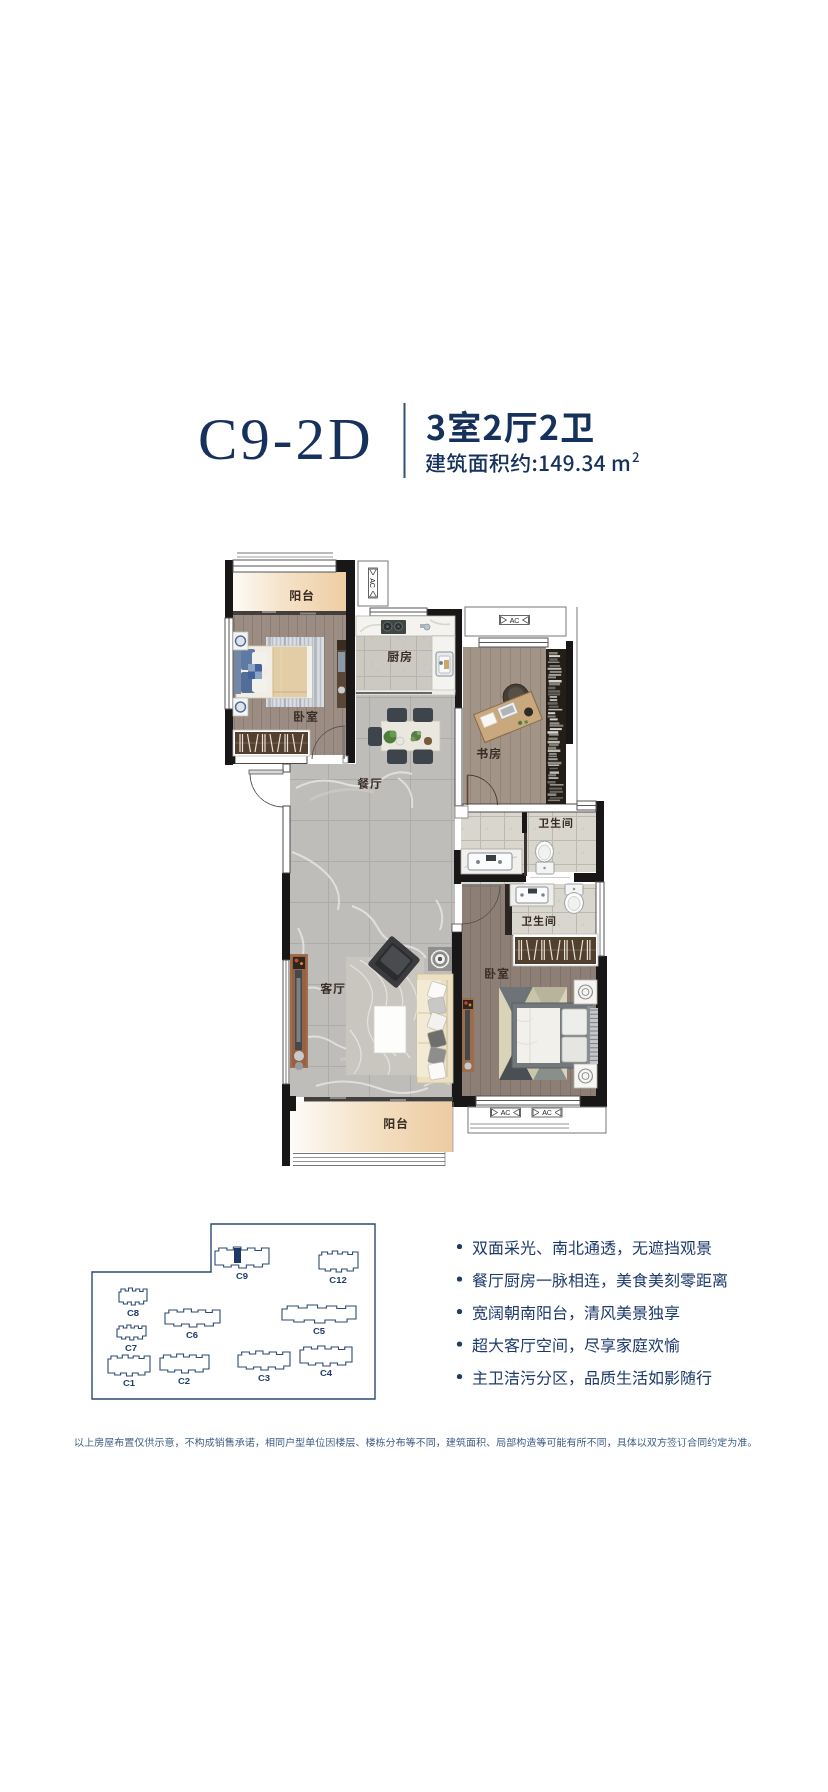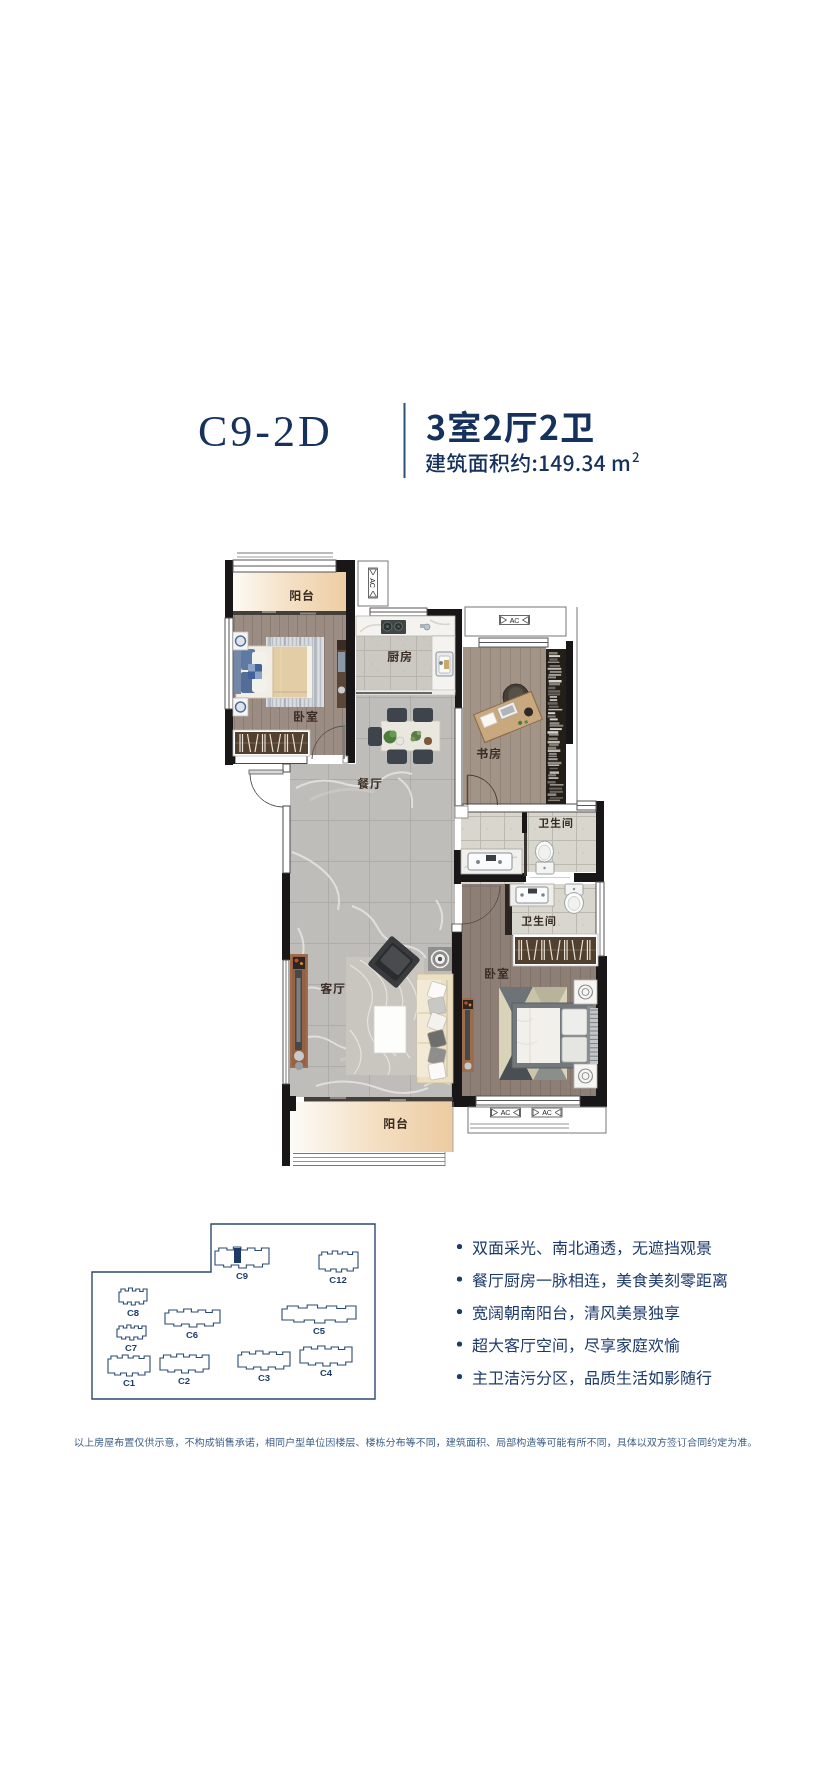--- a/index.html
+++ b/index.html
@@ -43,21 +43,21 @@
  <path d="M0,0.5 H24 M0.5,0 V24" stroke="#bcb9b0" stroke-width="1" fill="none"></path>
  <circle cx="7" cy="13" r="0.7" fill="#c2bfb6"></circle>
           <circle cx="18" cy="5" r="0.6" fill="#c9c6bd"></circle>
 </pattern>
 <pattern id="marbleg" width="41" height="41" patternUnits="userSpaceOnUse">
  <rect width="41" height="41" fill="#bfbdb9"></rect>
  <path d="M0,0.5 H41 M0.5,0 V41" stroke="#aeaca8" stroke-width="1" fill="none"></path>
 </pattern>
 </defs>
 
-</svg><div class="serif" style="position:absolute;left:198px;top:410px;font-size:44px;color:#16325c;letter-spacing:3px;line-height:1;">C9-2D</div>
+</svg><div class="serif" style="position:absolute;left:198px;top:410px;font-size:59px;color:#16325c;letter-spacing:3px;line-height:1;">C9-2D</div>
 <svg width="828" height="1792" viewBox="0 0 828 1792" style="position:absolute;left:0;top:0">
 
 <rect x="403.5" y="403" width="2" height="75" fill="#2f5076"></rect>
 
 <path d="M435.3 440.5C440.1 440.5 444.2 437.8 444.2 433.2C444.2 429.9 442.0 427.8 439.2 427.0V426.8C441.8 425.8 443.3 423.8 443.3 421.1C443.3 416.7 440.0 414.4 435.2 414.4C432.2 414.4 429.8 415.6 427.6 417.4L430.2 420.5C431.7 419.1 433.1 418.3 434.9 418.3C437.1 418.3 438.3 419.5 438.3 421.4C438.3 423.7 436.8 425.3 432.2 425.3V428.9C437.7 428.9 439.1 430.4 439.1 432.9C439.1 435.1 437.4 436.4 434.8 436.4C432.5 436.4 430.7 435.3 429.2 433.8L426.9 437.0C428.7 439.0 431.3 440.5 435.3 440.5Z M452.2 432.1V435.6H462.1V438.5H449.2V442.1H479.5V438.5H466.3V435.6H476.8V432.1H466.3V429.5H462.1V432.1ZM461.5 411.8C461.8 412.4 462.2 413.1 462.4 413.8H449.3V420.4H453.1V423.1H458.1C456.8 424.3 455.6 425.3 455.0 425.7C454.1 426.3 453.3 426.7 452.6 426.9C453.0 427.9 453.6 429.7 453.8 430.4C455.1 429.9 456.9 429.7 472.2 428.5C473.0 429.3 473.6 430.0 474.1 430.6L477.2 428.5C476.0 426.9 473.6 424.8 471.5 423.1H475.5V420.4H479.2V413.8H467.0C466.6 412.8 466.1 411.6 465.5 410.6ZM467.5 424.2 469.3 425.8 459.4 426.4C460.8 425.4 462.2 424.3 463.4 423.1H469.3ZM453.3 419.6V417.5H475.0V419.6Z M483.9 440.0H500.8V435.8H495.3C494.2 435.8 492.5 435.9 491.2 436.1C495.8 431.6 499.6 426.7 499.6 422.1C499.6 417.4 496.4 414.4 491.7 414.4C488.2 414.4 486.0 415.7 483.6 418.2L486.4 420.9C487.7 419.5 489.2 418.3 491.0 418.3C493.4 418.3 494.8 419.9 494.8 422.4C494.8 426.3 490.8 431.0 483.9 437.1Z M507.7 412.9V425.9C507.7 430.5 507.5 436.5 504.5 440.5C505.5 441.0 507.2 442.4 507.9 443.1C511.2 438.6 511.7 431.2 511.7 425.9V416.8H536.2V412.9ZM513.1 421.0V424.8H523.1V438.0C523.1 438.6 522.9 438.7 522.2 438.7C521.5 438.8 518.9 438.7 516.8 438.6C517.4 439.8 518.0 441.6 518.2 442.8C521.4 442.8 523.6 442.8 525.2 442.1C526.9 441.5 527.4 440.4 527.4 438.1V424.8H535.6V421.0Z M540.4 440.0H557.2V435.8H551.8C550.6 435.8 548.9 435.9 547.7 436.1C552.2 431.6 556.1 426.7 556.1 422.1C556.1 417.4 552.9 414.4 548.1 414.4C544.7 414.4 542.5 415.7 540.1 418.2L542.9 420.9C544.2 419.5 545.7 418.3 547.5 418.3C549.9 418.3 551.3 419.9 551.3 422.4C551.3 426.3 547.2 431.0 540.4 437.1Z M563.7 413.5V417.6H573.2V438.0H561.7V442.1H592.8V438.0H577.7V417.6H586.2V427.0C586.2 427.5 586.0 427.6 585.3 427.7C584.6 427.7 582.2 427.7 580.1 427.6C580.8 428.6 581.5 430.4 581.7 431.6C584.6 431.6 586.8 431.5 588.4 430.9C589.9 430.2 590.4 429.1 590.4 427.1V413.5Z" fill="#16325c"></path>
 
 <path d="M433.2 455.0V456.5H437.0V457.8H432.0V459.3H437.0V460.7H433.1V462.3H437.0V463.6H432.9V465.1H437.0V466.5H432.1V468.0H437.0V469.8H438.9V468.0H444.7V466.5H438.9V465.1H443.9V463.6H438.9V462.3H443.6V459.3H444.9V457.8H443.6V455.0H438.9V453.3H437.0V455.0ZM438.9 459.3H441.8V460.7H438.9ZM438.9 457.8V456.5H441.8V457.8ZM427.0 463.0C427.0 462.8 427.5 462.5 427.9 462.3H430.2C430.0 463.9 429.6 465.4 429.1 466.6C428.7 465.8 428.2 464.9 427.9 463.8L426.4 464.3C426.9 466.0 427.6 467.3 428.3 468.4C427.6 469.7 426.7 470.7 425.7 471.5C426.1 471.7 426.8 472.4 427.1 472.8C428.1 472.0 428.9 471.1 429.6 469.8C431.8 471.8 434.8 472.3 438.5 472.3H444.6C444.7 471.8 445.0 470.9 445.3 470.5C444.0 470.5 439.6 470.5 438.6 470.5C435.2 470.5 432.4 470.1 430.4 468.2C431.3 466.2 431.8 463.8 432.2 460.7L431.0 460.5L430.7 460.5H429.3C430.3 458.9 431.4 457.0 432.2 455.0L431.0 454.2L430.3 454.5H426.3V456.3H429.7C428.9 458.0 427.9 459.6 427.6 460.1C427.1 460.8 426.6 461.4 426.2 461.5C426.4 461.9 426.8 462.7 427.0 463.0Z M447.1 468.1 447.5 470.0C449.6 469.5 452.4 468.9 455.1 468.2L454.9 466.5L452.2 467.1V462.3H455.0V460.5H447.6V462.3H450.3V467.5ZM455.9 460.3V465.0C455.9 467.2 455.5 469.6 452.3 471.3C452.7 471.6 453.4 472.3 453.7 472.7C457.1 470.9 457.8 467.8 457.8 465.2C458.8 466.3 460.0 467.8 460.5 468.7L461.9 467.7V469.7C461.9 471.2 462.0 471.6 462.4 471.9C462.7 472.3 463.2 472.4 463.7 472.4C464.0 472.4 464.5 472.4 464.8 472.4C465.2 472.4 465.6 472.3 465.9 472.2C466.2 472.0 466.4 471.8 466.6 471.4C466.7 471.1 466.8 470.3 466.8 469.5C466.3 469.4 465.7 469.1 465.3 468.8C465.3 469.4 465.3 470.0 465.2 470.2C465.2 470.5 465.1 470.6 465.1 470.6C465.0 470.7 464.8 470.7 464.7 470.7C464.5 470.7 464.3 470.7 464.2 470.7C464.1 470.7 464.0 470.6 463.9 470.6C463.8 470.5 463.8 470.2 463.8 469.8V460.3ZM457.8 462.1H461.9V467.3C461.3 466.3 460.1 465.0 459.0 464.0L457.8 464.8ZM450.4 453.1C449.7 455.4 448.4 457.7 446.9 459.1C447.4 459.4 448.2 459.9 448.6 460.2C449.3 459.4 450.1 458.3 450.8 457.1H451.7C452.2 458.1 452.7 459.3 452.9 460.0L454.6 459.3C454.4 458.7 454.1 457.9 453.7 457.1H456.7V455.4H451.6C451.9 454.8 452.1 454.2 452.3 453.6ZM458.8 453.2C458.2 455.4 457.2 457.6 455.8 459.0C456.3 459.2 457.1 459.8 457.5 460.1C458.2 459.3 458.8 458.2 459.4 457.1H460.6C461.3 458.0 462.0 459.2 462.3 460.0L464.0 459.3C463.8 458.7 463.3 457.9 462.7 457.1H466.2V455.4H460.1C460.3 454.8 460.5 454.2 460.7 453.7Z M476.0 464.2H479.9V466.2H476.0ZM476.0 462.6V460.6H479.9V462.6ZM476.0 467.8H479.9V469.8H476.0ZM468.8 454.6V456.5H476.7C476.5 457.2 476.4 458.0 476.2 458.8H469.7V472.8H471.6V471.7H484.5V472.8H486.5V458.8H478.2L479.0 456.5H487.5V454.6ZM471.6 469.8V460.6H474.2V469.8ZM484.5 469.8H481.7V460.6H484.5Z M504.7 466.8C505.7 468.6 506.9 471.1 507.3 472.6L509.2 471.8C508.7 470.3 507.5 467.9 506.4 466.1ZM500.4 466.2C499.9 468.3 498.8 470.3 497.5 471.6C498.0 471.9 498.8 472.4 499.2 472.7C500.5 471.3 501.7 469.0 502.4 466.7ZM500.9 456.6H506.2V462.4H500.9ZM499.0 454.7V464.3H508.2V454.7ZM497.2 453.4C495.3 454.2 492.2 454.8 489.6 455.1C489.8 455.6 490.0 456.3 490.1 456.7C491.2 456.6 492.3 456.4 493.4 456.2V459.3H489.8V461.1H493.1C492.2 463.4 490.8 465.9 489.5 467.3C489.8 467.9 490.3 468.7 490.5 469.2C491.5 468.0 492.6 466.1 493.4 464.2V472.8H495.3V463.5C496.0 464.6 496.9 465.9 497.3 466.6L498.4 465.0C498.0 464.4 496.0 462.2 495.3 461.5V461.1H498.4V459.3H495.3V455.9C496.4 455.6 497.4 455.4 498.3 455.0Z M510.9 469.7 511.2 471.6C513.5 471.2 516.4 470.6 519.2 470.0L519.1 468.3C516.1 468.8 513.0 469.4 510.9 469.7ZM520.4 462.6C522.0 463.9 523.7 465.8 524.5 467.1L525.9 465.8C525.1 464.5 523.3 462.7 521.8 461.4ZM511.5 462.2C511.8 462.0 512.3 461.9 514.7 461.6C513.8 462.8 513.1 463.8 512.7 464.2C512.0 464.9 511.5 465.4 511.0 465.5C511.2 466.0 511.5 466.9 511.6 467.3C512.2 467.0 513.0 466.8 518.9 465.8C518.8 465.4 518.8 464.7 518.8 464.1L514.3 464.8C515.9 463.0 517.5 460.8 518.9 458.7L517.2 457.7C516.8 458.4 516.4 459.2 515.9 460.0L513.5 460.1C514.7 458.4 516.0 456.2 517.0 454.1L515.1 453.3C514.2 455.8 512.6 458.4 512.1 459.1C511.6 459.8 511.3 460.2 510.8 460.4C511.1 460.9 511.4 461.8 511.5 462.2ZM521.9 453.3C521.2 456.1 520.1 459.0 518.6 460.8C519.1 461.1 519.9 461.6 520.3 461.9C520.9 461.1 521.5 460.1 522.0 458.9H527.7C527.5 466.7 527.3 469.8 526.6 470.5C526.4 470.8 526.2 470.9 525.8 470.9C525.3 470.9 524.1 470.9 522.8 470.7C523.1 471.3 523.4 472.1 523.4 472.6C524.6 472.7 525.8 472.7 526.6 472.6C527.4 472.5 527.9 472.3 528.4 471.6C529.2 470.6 529.4 467.4 529.7 458.0C529.7 457.8 529.7 457.1 529.7 457.1H522.7C523.1 456.0 523.5 454.8 523.8 453.7Z M534.6 463.0C535.6 463.0 536.3 462.3 536.3 461.3C536.3 460.3 535.6 459.6 534.6 459.6C533.7 459.6 533.0 460.3 533.0 461.3C533.0 462.3 533.7 463.0 534.6 463.0ZM534.6 471.3C535.6 471.3 536.3 470.6 536.3 469.6C536.3 468.6 535.6 467.9 534.6 467.9C533.7 467.9 533.0 468.6 533.0 469.6C533.0 470.6 533.7 471.3 534.6 471.3Z M539.8 471.0H548.7V469.0H545.7V455.5H543.9C543.0 456.1 541.9 456.5 540.5 456.7V458.3H543.2V469.0H539.8Z M557.4 471.0H559.7V466.8H561.7V465.0H559.7V455.5H556.9L550.7 465.2V466.8H557.4ZM557.4 465.0H553.2L556.2 460.3C556.7 459.5 557.1 458.7 557.5 457.9H557.6C557.5 458.8 557.4 460.1 557.4 460.9Z M567.7 471.3C570.7 471.3 573.5 468.8 573.5 462.7C573.5 457.6 571.1 455.2 568.1 455.2C565.6 455.2 563.5 457.3 563.5 460.3C563.5 463.6 565.2 465.2 567.8 465.2C569.0 465.2 570.3 464.5 571.2 463.4C571.1 467.8 569.5 469.3 567.6 469.3C566.6 469.3 565.7 468.8 565.1 468.1L563.8 469.6C564.7 470.6 565.9 471.3 567.7 471.3ZM571.2 461.6C570.3 462.9 569.2 463.4 568.2 463.4C566.6 463.4 565.7 462.3 565.7 460.3C565.7 458.3 566.8 457.1 568.1 457.1C569.8 457.1 570.9 458.5 571.2 461.6Z M578.0 471.3C578.9 471.3 579.6 470.6 579.6 469.6C579.6 468.6 578.9 467.9 578.0 467.9C577.1 467.9 576.4 468.6 576.4 469.6C576.4 470.6 577.1 471.3 578.0 471.3Z M587.1 471.3C589.9 471.3 592.2 469.6 592.2 466.8C592.2 464.8 590.8 463.4 589.0 463.0V462.9C590.7 462.3 591.7 461.0 591.7 459.2C591.7 456.7 589.7 455.2 587.0 455.2C585.2 455.2 583.8 456.0 582.5 457.1L583.8 458.6C584.7 457.8 585.7 457.2 586.9 457.2C588.4 457.2 589.3 458.0 589.3 459.4C589.3 461.0 588.3 462.1 585.2 462.1V463.9C588.7 463.9 589.8 465.0 589.8 466.7C589.8 468.3 588.6 469.3 586.8 469.3C585.2 469.3 584.1 468.5 583.2 467.6L582.0 469.2C583.1 470.3 584.6 471.3 587.1 471.3Z M600.8 471.0H603.1V466.8H605.0V465.0H603.1V455.5H600.3L594.1 465.2V466.8H600.8ZM600.8 465.0H596.6L599.6 460.3C600.0 459.5 600.5 458.7 600.8 457.9H600.9C600.9 458.8 600.8 460.1 600.8 460.9Z M612.8 471.0H615.2V462.8C616.2 461.8 617.0 461.3 617.8 461.3C619.1 461.3 619.7 462.0 619.7 464.0V471.0H622.2V462.8C623.1 461.8 624.0 461.3 624.8 461.3C626.1 461.3 626.7 462.0 626.7 464.0V471.0H629.1V463.7C629.1 460.8 628.0 459.2 625.6 459.2C624.1 459.2 623.0 460.1 621.8 461.3C621.3 460.0 620.4 459.2 618.6 459.2C617.2 459.2 616.1 460.0 615.0 461.1H615.0L614.8 459.4H612.8Z" fill="#16325c"></path>
 <path d="M632.7 462.0H638.9V460.7H636.4C636.0 460.7 635.4 460.8 634.9 460.8C636.9 458.9 638.4 457.0 638.4 455.1C638.4 453.4 637.3 452.2 635.5 452.2C634.3 452.2 633.4 452.8 632.6 453.7L633.4 454.5C634.0 453.9 634.6 453.5 635.3 453.5C636.4 453.5 636.9 454.2 636.9 455.2C636.9 456.8 635.5 458.6 632.7 461.1Z" fill="#16325c"></path>
 
 <rect x="233" y="613" width="113" height="142" fill="url(#wood1)"></rect>

